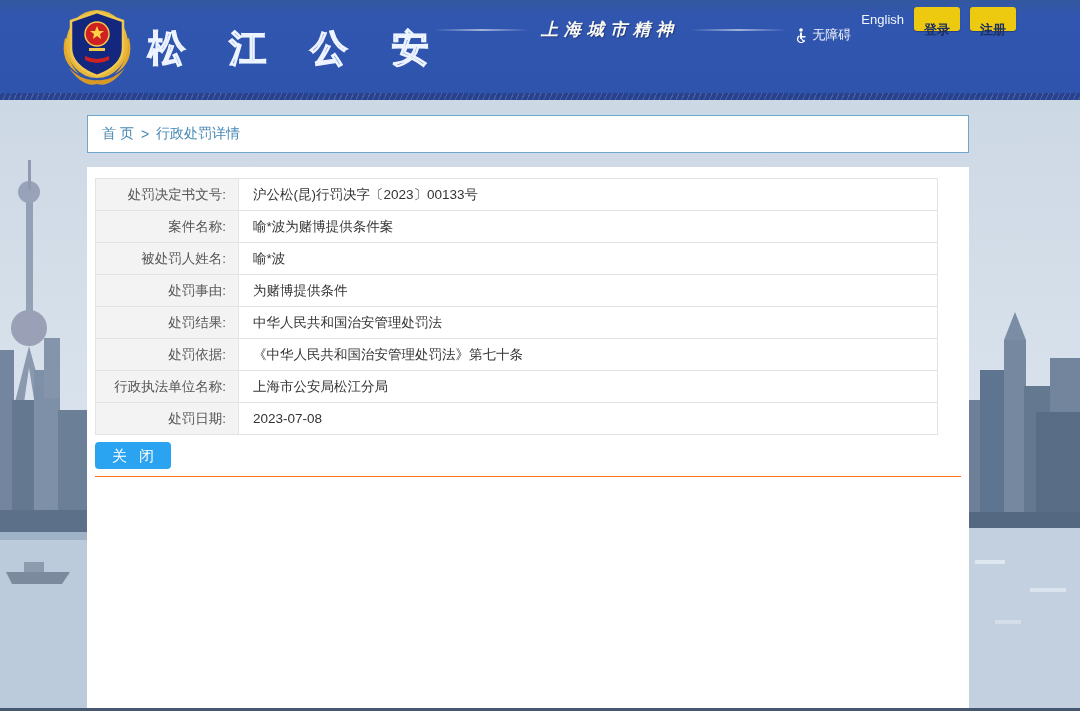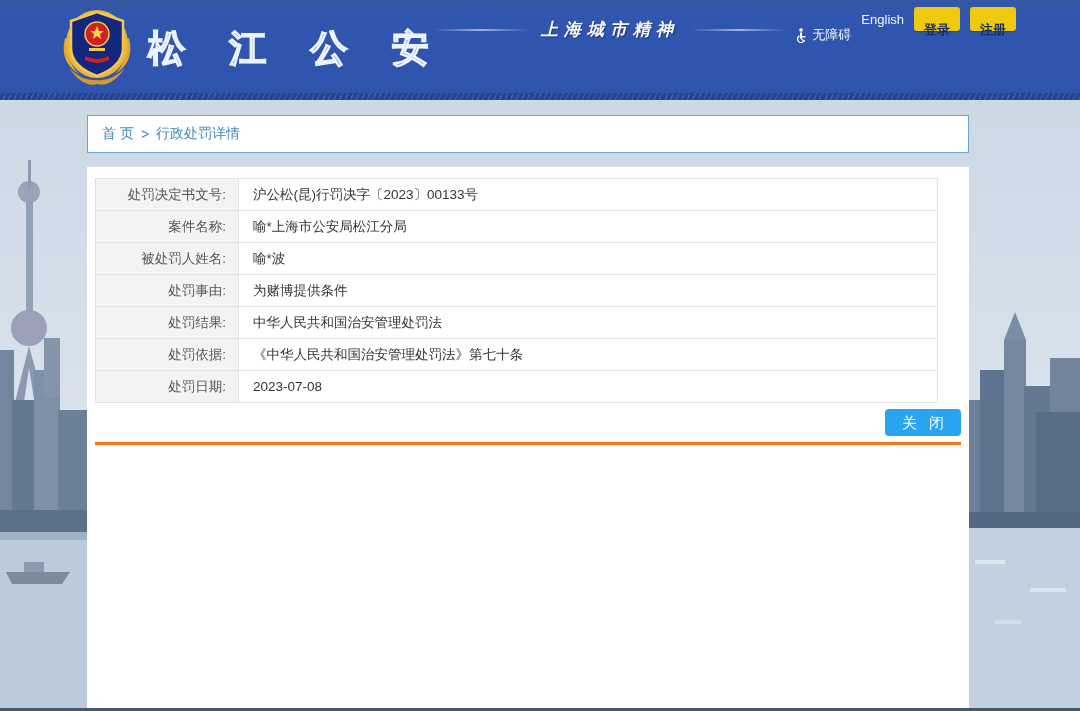--- a/index.html
+++ b/index.html
@@ -100,22 +100,22 @@
     border:1px solid #e3e3e3; height:32px;
     font-size:13.5px; vertical-align:middle;
   }
   td.lbl {
     width:143px; background:#f3f3f3; color:#555;
     text-align:right; padding-right:12px; white-space:nowrap;
   }
   td.val { color:#333; text-align:left; padding-left:14px;margin-top:33px; }
   .btn-row {
     margin-left:8px; width:866px; height:42px;
-    border-bottom:3px solid #f97316;
-    display:flex; align-items:center; justify-content:flex-end;
+    border-bottom:1px solid #f97316;
+    display:flex; align-items:center; justify-content:flex-start;
   }
   .close-btn {
     width:76px; height:27px; background:#2aa3f0; color:#ffffff;
     border:none; border-radius:4px; font-size:15px; letter-spacing:4px;
     text-indent:4px; cursor:pointer; line-height:27px; text-align:center;
   }
 
   .bottom-bar {
     position:absolute; left:0; bottom:0; width:1080px; height:3px;
     background:#46586f; z-index:8;
@@ -213,37 +213,41 @@
 
 <div class="panel">
   <table class="detail">
     <tbody>
       <tr>
         <td class="lbl">处罚决定书文号:</td>
         <td class="val">沪公松(昆)行罚决字〔2023〕00133号</td>
       </tr>
       <tr>
         <td class="lbl">案件名称:</td>
-        <td class="val">喻*上海市公安局松江分局</td>
+        <td class="val">喻*波为赌博提供条件案</td>
       </tr>
       <tr>
         <td class="lbl">被处罚人姓名:</td>
         <td class="val">喻*波</td>
       </tr>
       <tr>
         <td class="lbl">处罚事由:</td>
         <td class="val">为赌博提供条件</td>
       </tr>
       <tr>
         <td class="lbl">处罚结果:</td>
         <td class="val">中华人民共和国治安管理处罚法</td>
       </tr>
       <tr>
         <td class="lbl">处罚依据:</td>
         <td class="val">《中华人民共和国治安管理处罚法》第七十条</td>
+      </tr>
+      <tr>
+        <td class="lbl">行政执法单位名称:</td>
+        <td class="val">上海市公安局松江分局</td>
       </tr>
       <tr>
         <td class="lbl">处罚日期:</td>
         <td class="val">2023-07-08</td>
       </tr>
     </tbody>
   </table>
   <div class="btn-row">
     <button class="close-btn">关 闭</button>
   </div>

